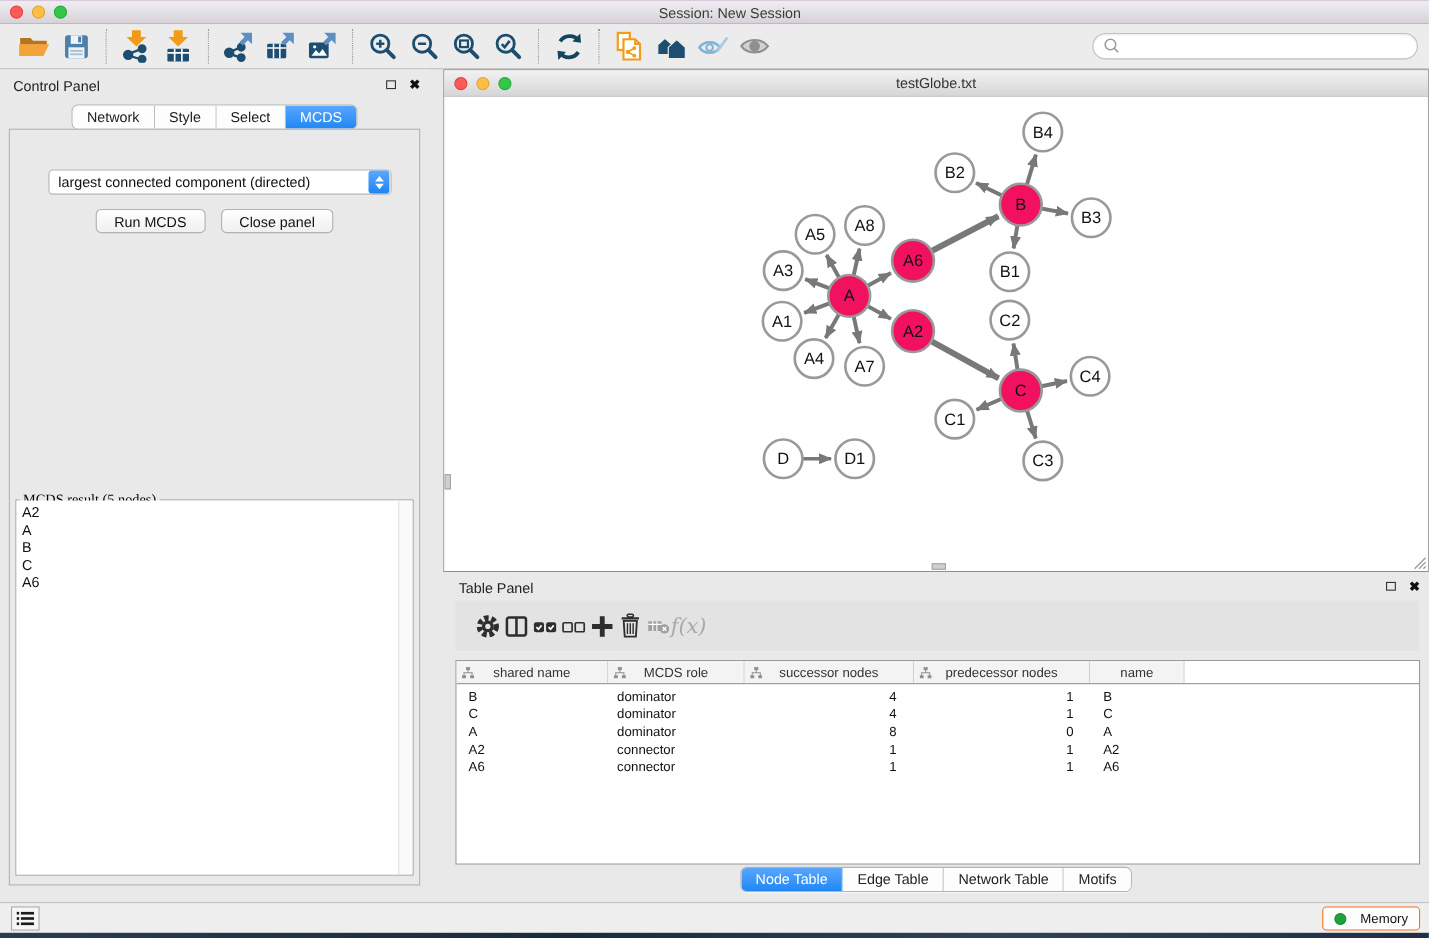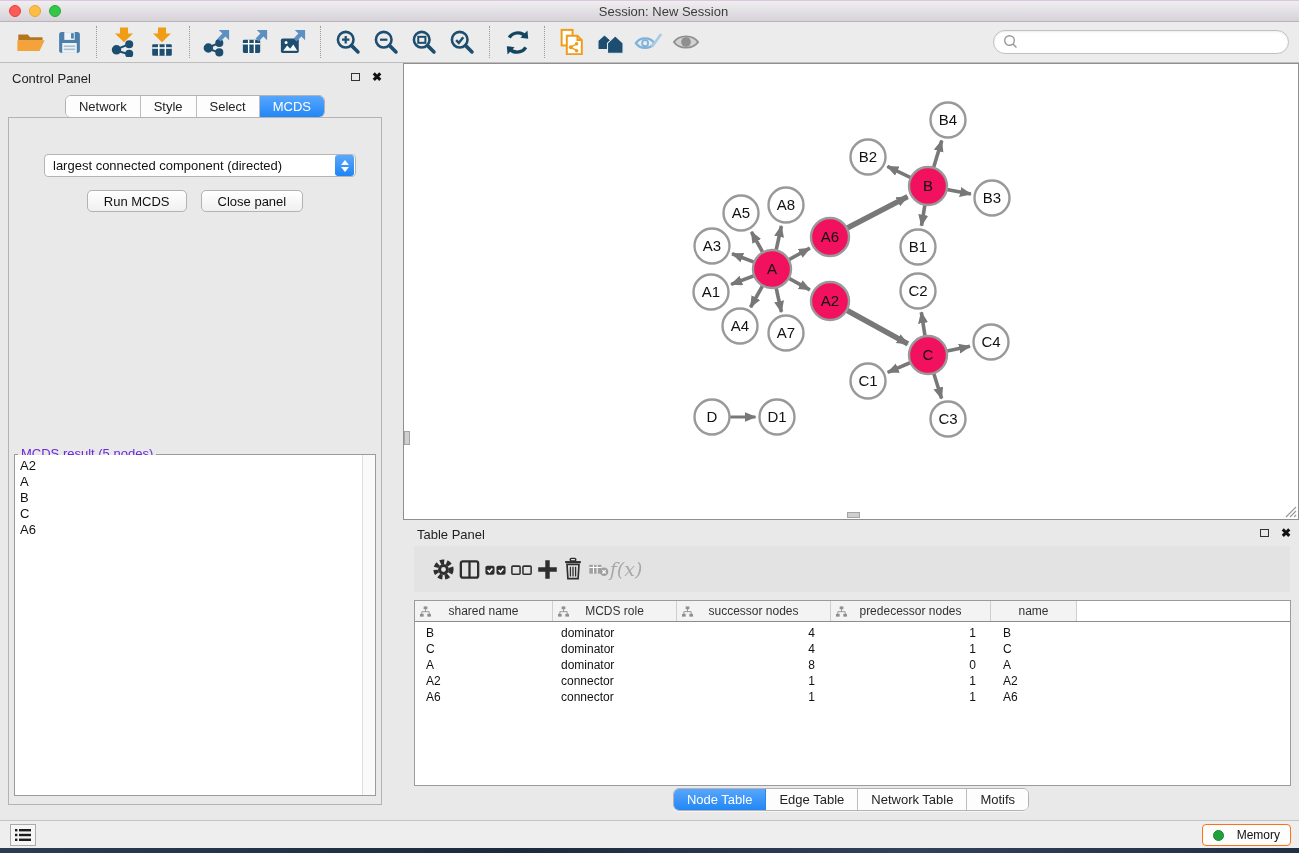--- a/index.html
+++ b/index.html
@@ -48,21 +48,21 @@
     border-radius:4px;display:flex;align-items:center;}
   .cp-select .val{flex:1;font-size:13px;color:#111;padding-left:8px;white-space:nowrap;overflow:hidden;}
   .cp-select .stepper{width:19px;height:21px;border-radius:3px;background:linear-gradient(#5aa8fd,#1f84f4);
     display:flex;flex-direction:column;align-items:center;justify-content:center;gap:2px;margin-right:1px;}
   .tri-up{width:0;height:0;border-left:4px solid transparent;border-right:4px solid transparent;border-bottom:5px solid #fff;}
   .tri-down{width:0;height:0;border-left:4px solid transparent;border-right:4px solid transparent;border-top:5px solid #fff;}
   .cp-buttons{position:absolute;left:0;right:0;top:72px;display:flex;justify-content:center;gap:14px;}
   .aqua-btn{height:22px;padding:0 16px;background:linear-gradient(#ffffff,#f0f0f0);border:1px solid #b2b2b2;
     border-radius:5px;font-size:13px;color:#111;font-family:"Liberation Sans",sans-serif;}
   .mcds-fieldset{position:absolute;left:5px;top:336px;width:362px;height:342px;border:1px solid #9b9b9b;background:#fff;}
-  .mcds-legend{position:absolute;left:3px;top:-9px;background:#e9e9e9;padding:0 3px;font-size:13px;color:#6d28d9;}
+  .mcds-legend{position:absolute;left:3px;top:-9px;background:#e9e9e9;padding:0 3px;font-size:13px;color:#000000;font-family:Liberation Serif, serif;}
   .mcds-list{position:absolute;left:0;top:0;right:13px;bottom:0;background:#fff;overflow:hidden;padding-top:3px;}
   .mcds-item{font-size:13px;line-height:16px;padding-left:5px;color:#111;}
   .mcds-scroll{position:absolute;right:0;top:0;bottom:0;width:13px;background:#fafafa;border-left:1px solid #e0e0e0;}
 
   
   .net-window{position:absolute;left:403px;top:63px;width:896px;height:457px;border:1px solid #8f8f8f;background:#fff;}
   .net-titlebar{position:absolute;left:0;top:0;right:0;height:24px;background:linear-gradient(#f2f2f2,#d6d6d6);
     border-bottom:1px solid #aeaeae;display:flex;align-items:center;}
   .net-titlebar .title{position:absolute;left:0;right:0;text-align:center;font-size:13px;color:#333;}
   .net-canvas{position:absolute;left:0;top:24px;right:0;bottom:0;background:#fff;overflow:hidden;}
@@ -309,20 +309,28 @@
             <div class="mcds-item">B</div>
             <div class="mcds-item">C</div>
             <div class="mcds-item">A6</div>
           </div>
         <div class="mcds-scroll"></div>
       </div>
     </div>
   </div>
 
   <div class="net-window">
+    <div class="net-titlebar">
+      <div class="lights">
+        <span class="light red"></span>
+        <span class="light yellow"></span>
+        <span class="light green"></span>
+      </div>
+      <span class="title">testGlobe.txt</span>
+    </div>
     <div class="net-canvas">
       <svg id="graph-svg" width="894" height="431" viewBox="0 0 894 431">
         <defs>
           <marker id="arrow" markerWidth="13" markerHeight="11" refX="11" refY="5" orient="auto" markerUnits="userSpaceOnUse">
             <path d="M0,0 L12,5 L0,10 Z" fill="#787878"></path>
           </marker>
         </defs>
         <g id="edge-layer">
             <line x1="368" y1="181" x2="327.11749165746653" y2="196.4147162602995" stroke="#787878" stroke-width="3.6" marker-end="url(#arrow)"></line>
             <line x1="368" y1="181" x2="328.07554152199407" y2="165.69562425009772" stroke="#787878" stroke-width="3.6" marker-end="url(#arrow)"></line>

